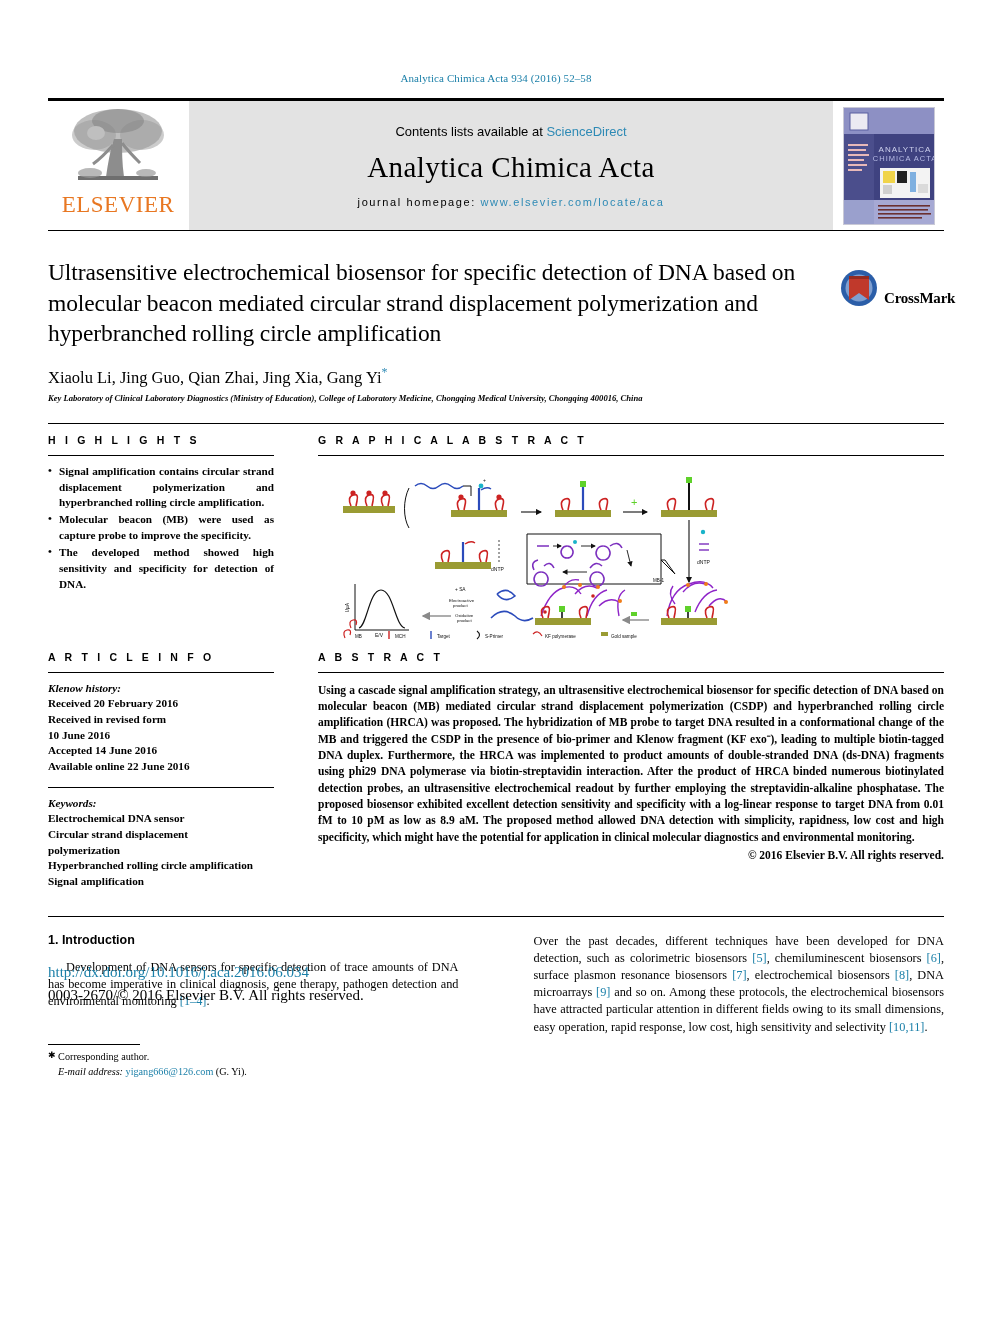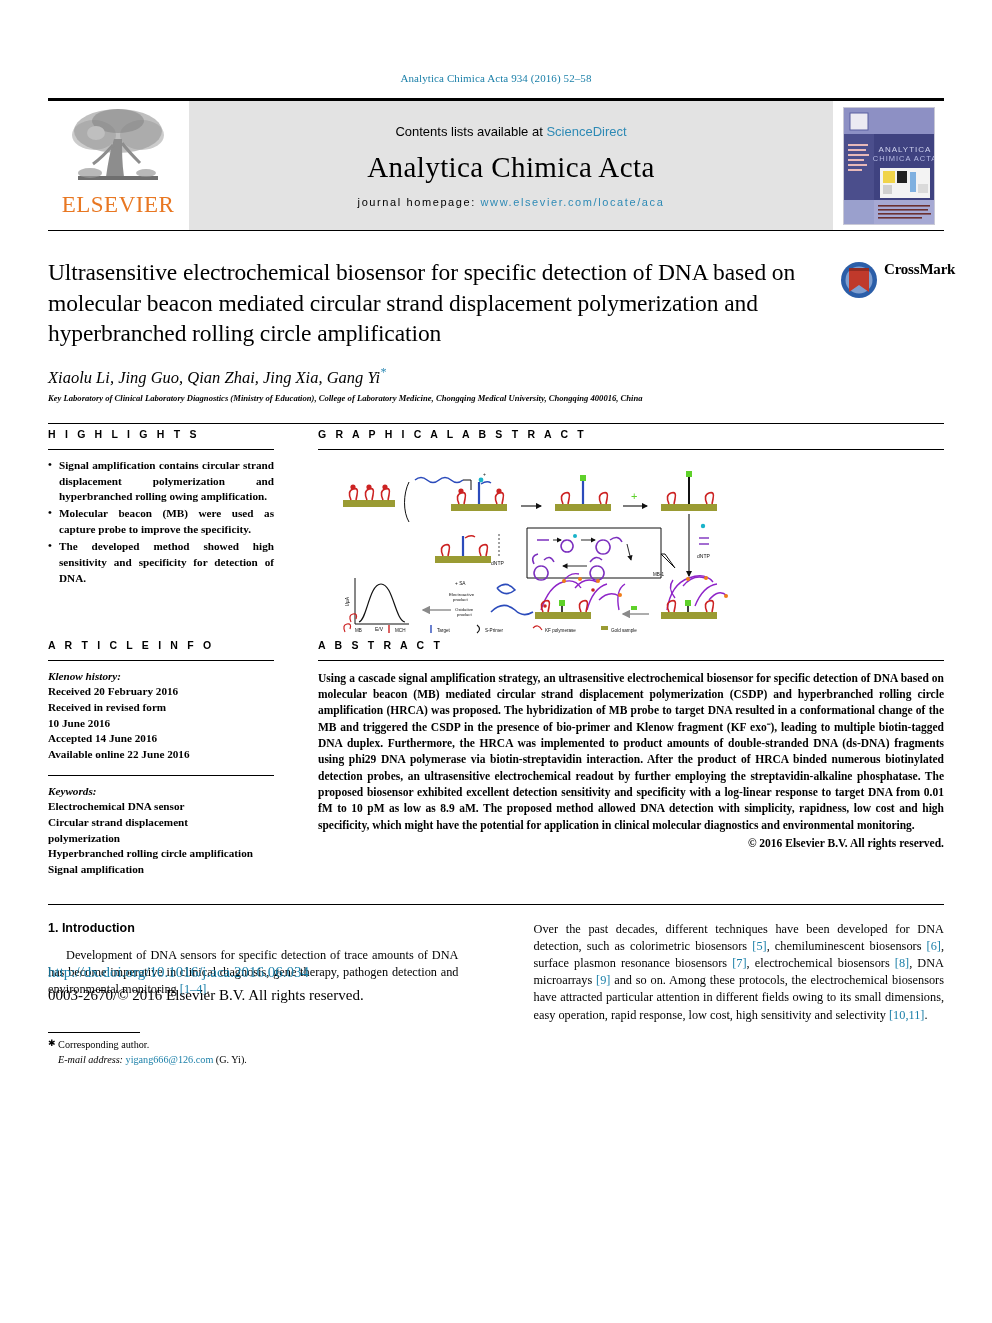--- a/index.html
+++ b/index.html
@@ -81,41 +81,40 @@
     border:1px solid #c9c9d6;
     overflow:hidden;
   }
 
   
   .rule-thin { margin:0 48px; border-top:1px solid #000; }
   .titleblock { margin: 26px 48px 0 48px; position:relative; }
   .crossmark {
     position:absolute; right:0; top:4px;
     width:104px; height:46px;
-    display:flex; align-items:flex-start; gap:6px;
+    display:flex; align-items:flex-end; gap:6px;
   }
   .cm-circle { width:38px; height:38px; flex:none; }
   .cm-text {
     font-family:"Liberation Serif", serif;
     font-weight:bold; font-size:15px; letter-spacing:-.2px;
   }
   h1.article-title {
     font-family:"Liberation Serif", serif;
     font-weight:normal;
     font-size:23.5px;
     line-height:1.30;
     margin:0;
     padding-right:120px;
     letter-spacing:-.1px;
   }
   .authors {
     font-family:"Liberation Serif", serif;
     font-size:16.5px;
     margin-top:16px;
-    font-style:italic;
   }
   .authors sup { color:#2e8ab5; font-size:12px; }
   .affil {
     font-family:"Liberation Serif", serif;
     font-style:italic;
     font-weight:bold;
     font-size:8.6px;
     line-height:1.45;
     margin-top:5px;
     max-width:840px;
@@ -125,21 +124,21 @@
   .rule-top2 { margin:18px 48px 0 48px; border-top:1px solid #000; }
   .cols { margin:0 48px; display:flex; gap:0; }
   .col-left { width:248px; flex:none; padding-right:22px; }
   .col-right { flex:1; padding-left:22px; }
 
   .secthead {
     font-family:"Liberation Sans", sans-serif;
     font-weight:bold;
     font-size:10.5px;
     letter-spacing:3.2px;
-    margin-top:4px;
+    margin-top:10px;
   }
   .secrule { border-top:1.4px solid #000; margin-top:9px; }
 
   ul.highlights {
     list-style:none; margin:8px 0 0 0; padding:0;
     font-family:"Liberation Serif", serif;
     font-weight:bold;
     font-size:11.2px;
     line-height:1.42;
     text-align:justify;
@@ -333,21 +332,21 @@
     <div class="affil">Key Laboratory of Clinical Laboratory Diagnostics (Ministry of Education), College of Laboratory Medicine, Chongqing Medical University, Chongqing 400016, China</div>
   </div>
 
   <div class="rule-top2"></div>
 
   <div class="cols">
     <div class="col-left">
       <div class="secthead">H I G H L I G H T S</div>
       <div class="secrule"></div>
       <ul class="highlights">
-        <li>Signal amplification contains circular strand displacement polymerization and hyperbranched rolling owing amplification.</li>
+        <li>Signal amplification contains circular strand displacement polymerization and hyperbranched rolling circle amplification.</li>
         <li>Molecular beacon (MB) were used as capture probe to improve the specificity.</li>
         <li>The developed method showed high sensitivity and specificity for detection of DNA.</li>
       </ul>
     </div>
 
     <div class="col-right">
       <div class="secthead">G R A P H I C A L  A B S T R A C T</div>
       <div class="secrule"></div>
 
       <div class="ga-figure">

